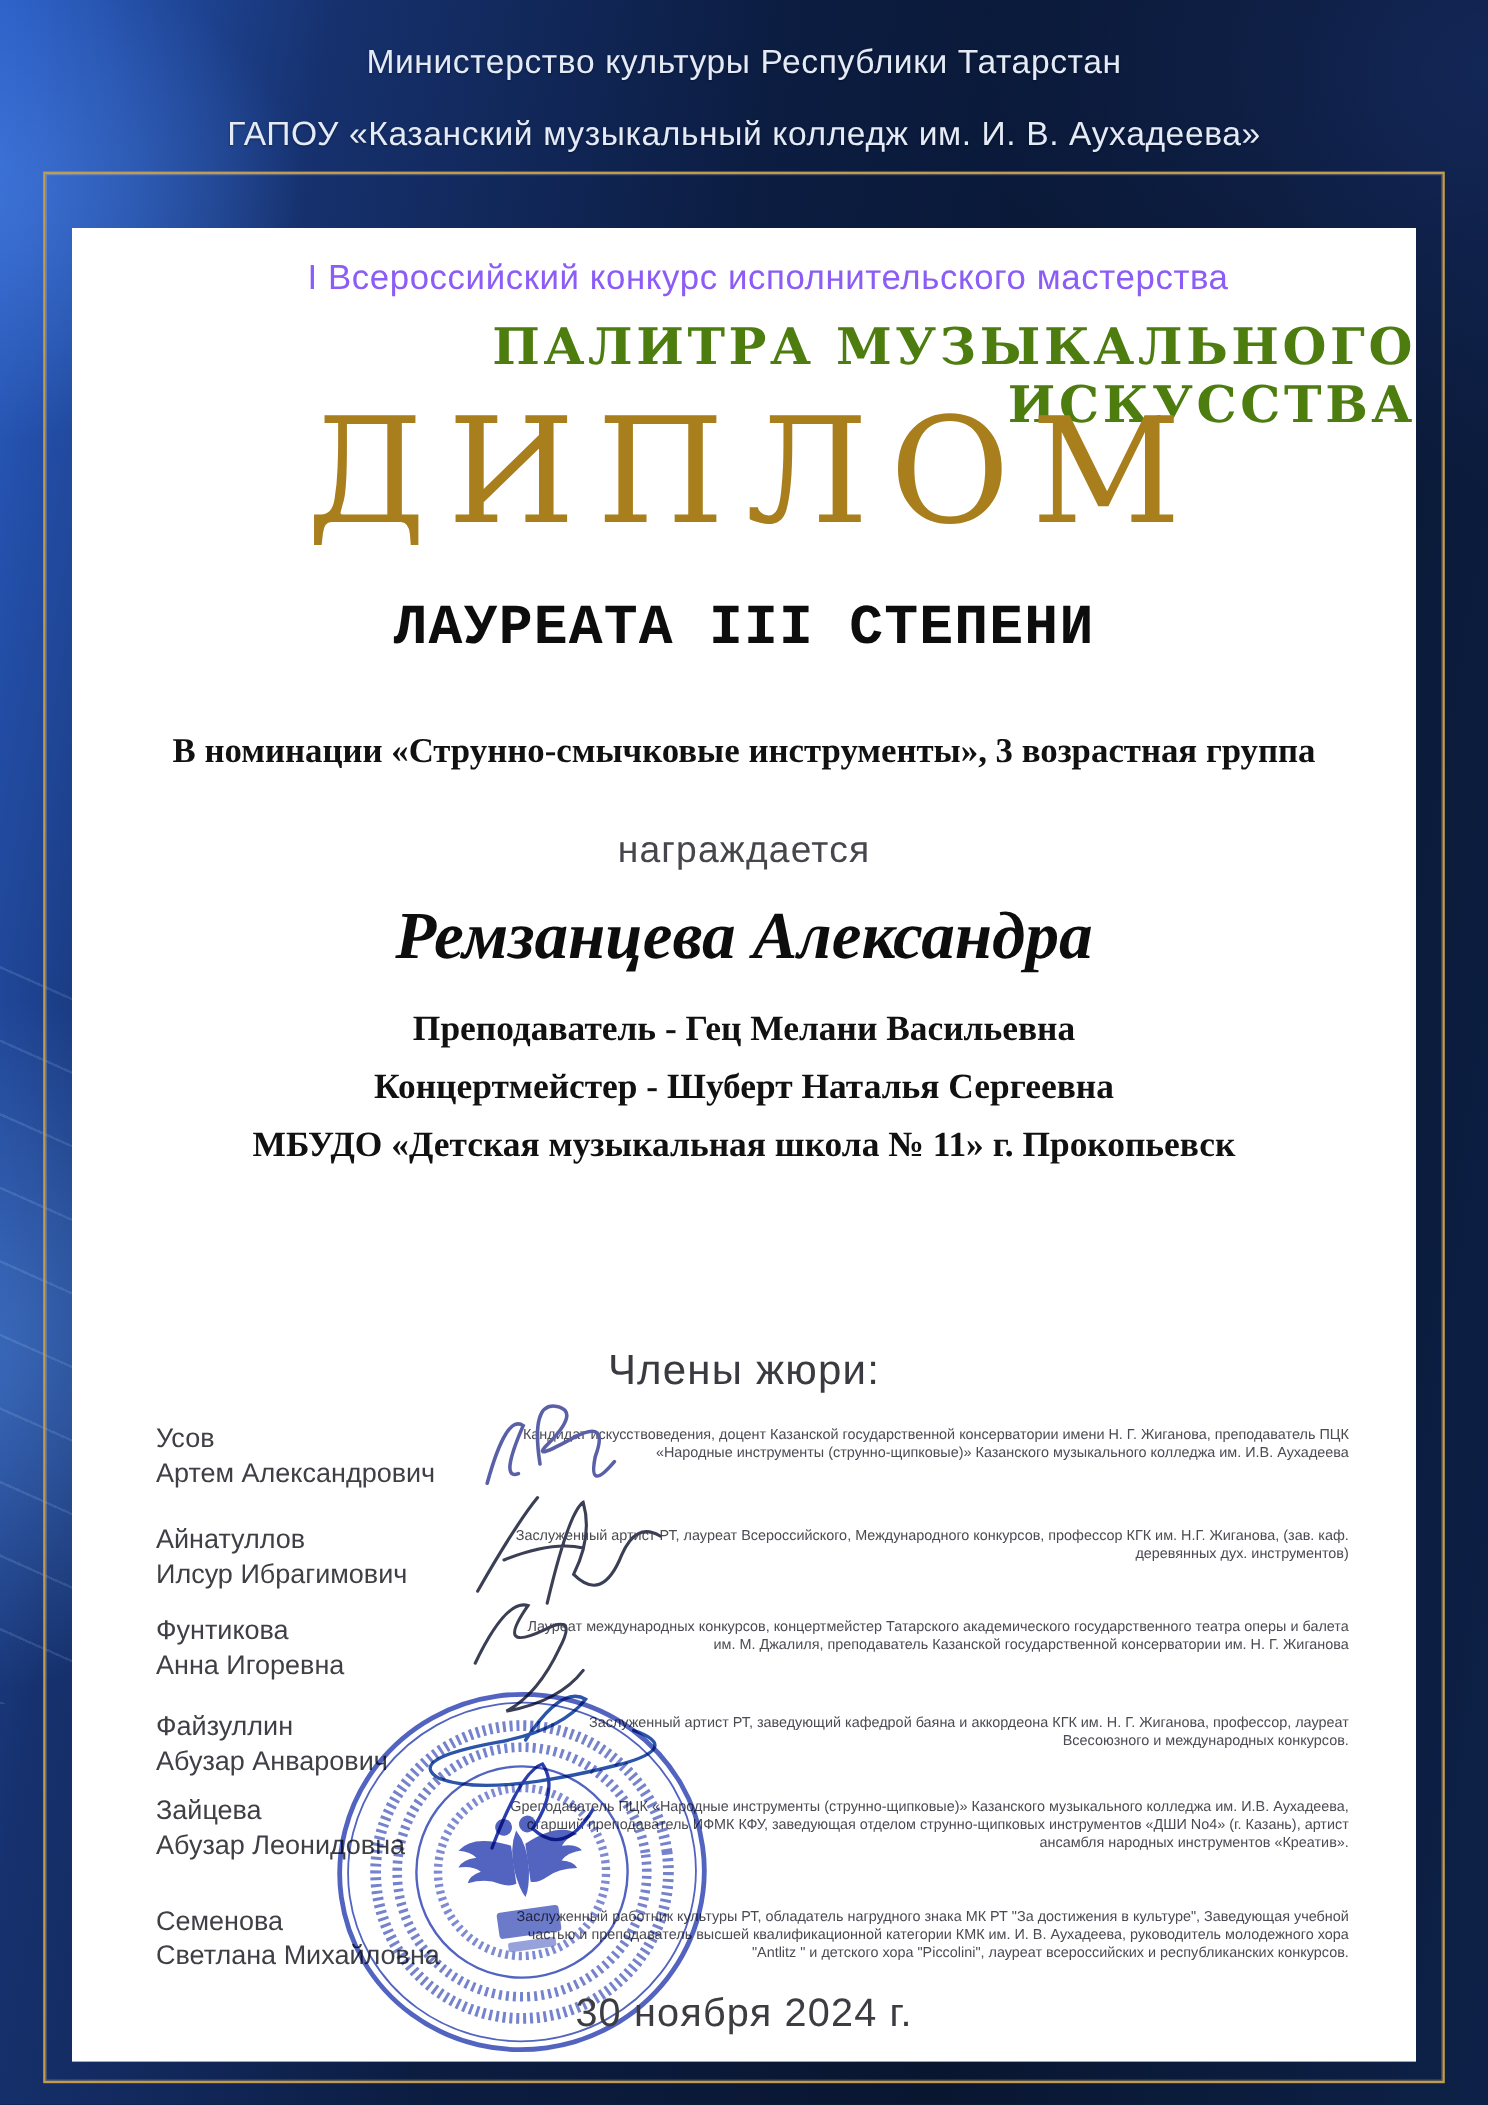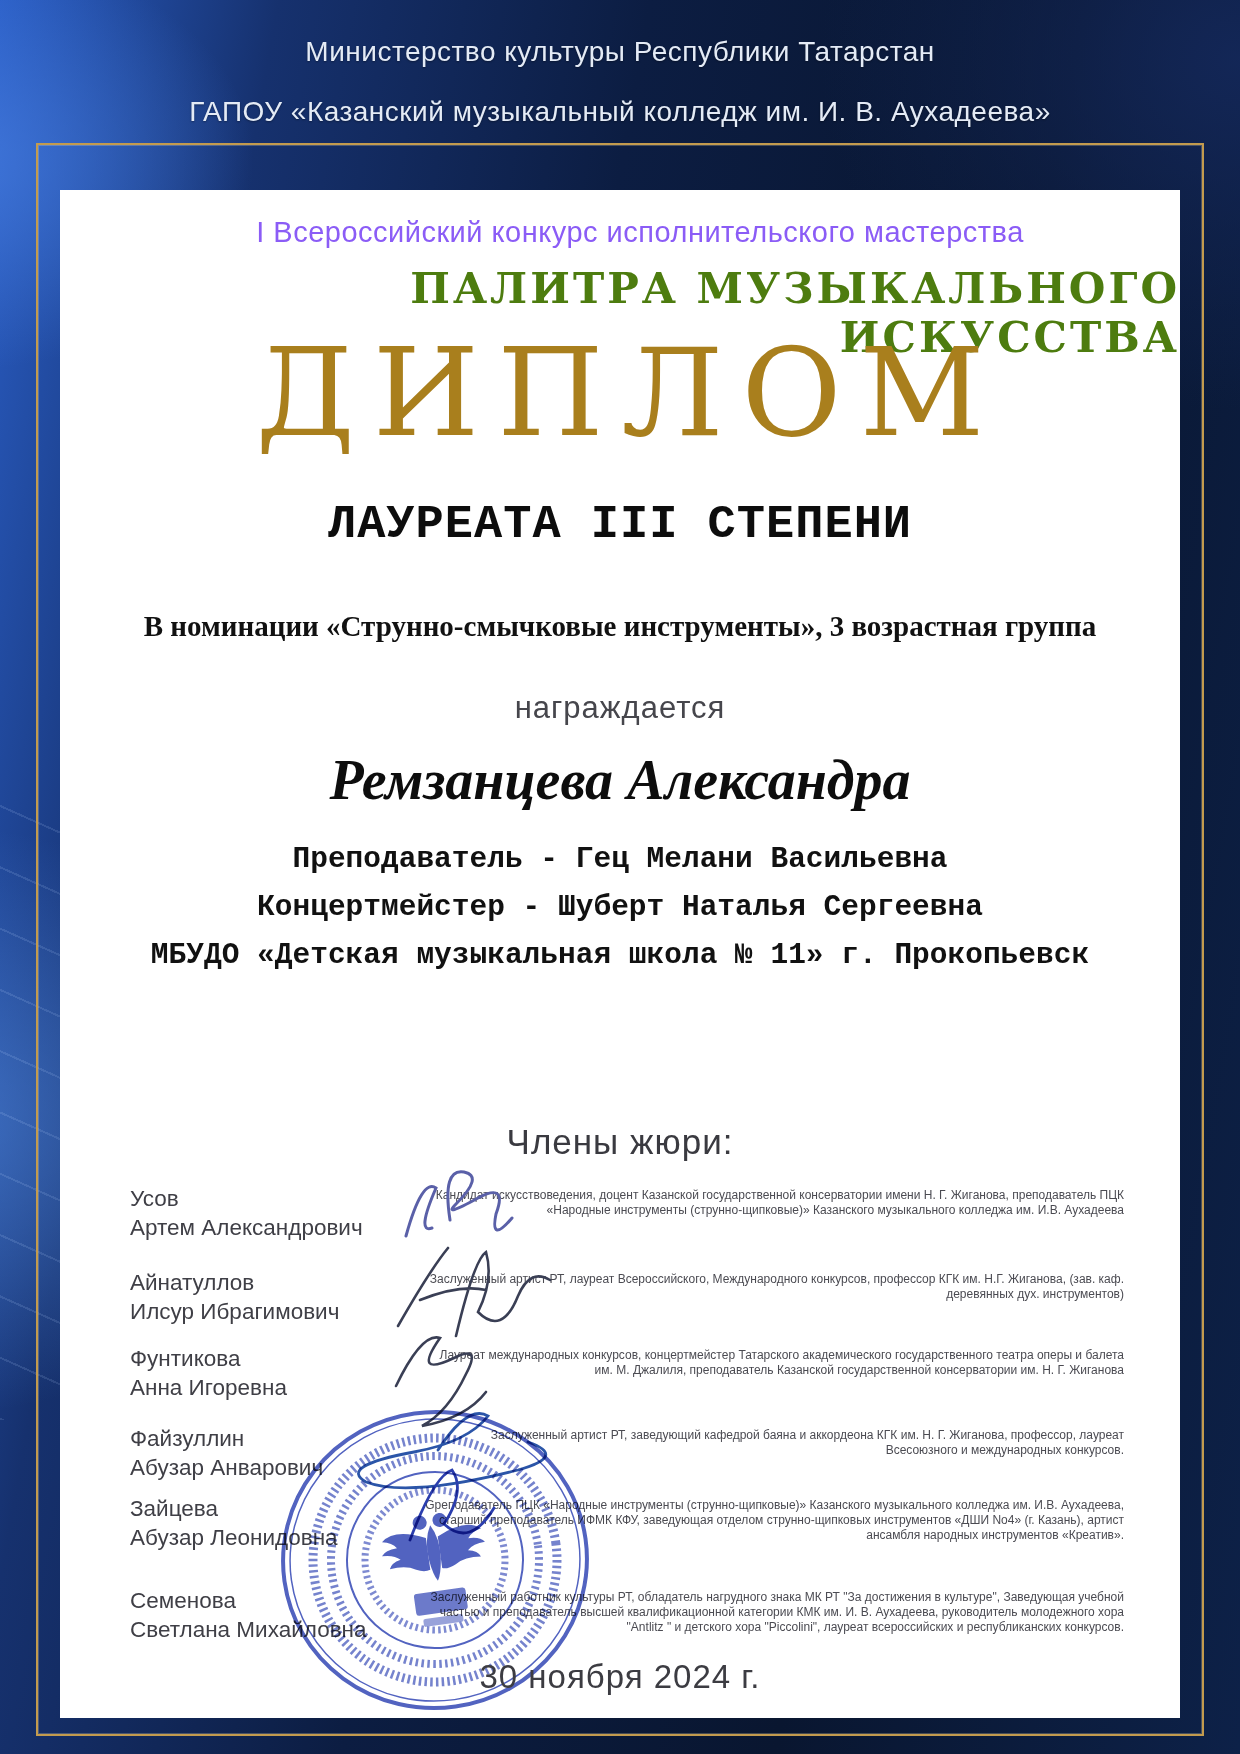--- a/index.html
+++ b/index.html
@@ -26,21 +26,21 @@
   .palette{top:74px;font-family:"DejaVu Serif",serif;font-weight:bold;font-size:42px;
     color:#4d7c0f;letter-spacing:3px;text-align:right;}
   .diploma{top:132px;font-family:"DejaVu Serif",serif;font-size:122px;color:#a97f1d;
     letter-spacing:18px;text-indent:18px;}
   .degree{top:308px;font-family:Liberation Mono, monospace;font-weight:bold;font-size:47px;
     color:#0d0d0d;letter-spacing:1px;}
   .nomination{top:420px;font-family:"Liberation Serif",serif;font-weight:bold;font-size:29px;color:#111;}
   .awarded{top:500px;font-size:31px;color:#46464c;letter-spacing:1px;}
   .recipient{top:558px;font-family:"Liberation Serif",serif;font-weight:bold;font-style:italic;
     font-size:56px;color:#0d0d0d;}
-  .line-serif{font-family:Liberation Mono, monospace;font-weight:bold;font-size:29.5px;color:#111;}
+  .line-serif{font-family:Liberation Serif, serif;font-weight:bold;font-size:29.5px;color:#111;}
   .teacher{top:652px;} .concert{top:700px;} .school{top:748px;}
   .jury-head{top:932px;font-size:35px;color:#3a3a40;letter-spacing:1px;}
   .jury-row{position:absolute;left:70px;right:56px;}
   .j-name{position:absolute;left:0;top:6px;font-size:22.5px;line-height:1.3;color:#3f3f46;}
   .j-desc{position:absolute;right:0;top:10px;width:705px;text-align:right;
     font-size:12px;line-height:1.24;color:#4b4b52;}
   .r1{top:988px;height:80px;} .r2{top:1072px;height:76px;} .r3{top:1148px;height:84px;}
   .r4{top:1228px;height:72px;} .r5{top:1298px;height:108px;} .r6{top:1390px;height:126px;}
   .date{top:1468px;font-size:33px;color:#3c3c42;letter-spacing:1px;}
   .sig{position:absolute;pointer-events:none;}

